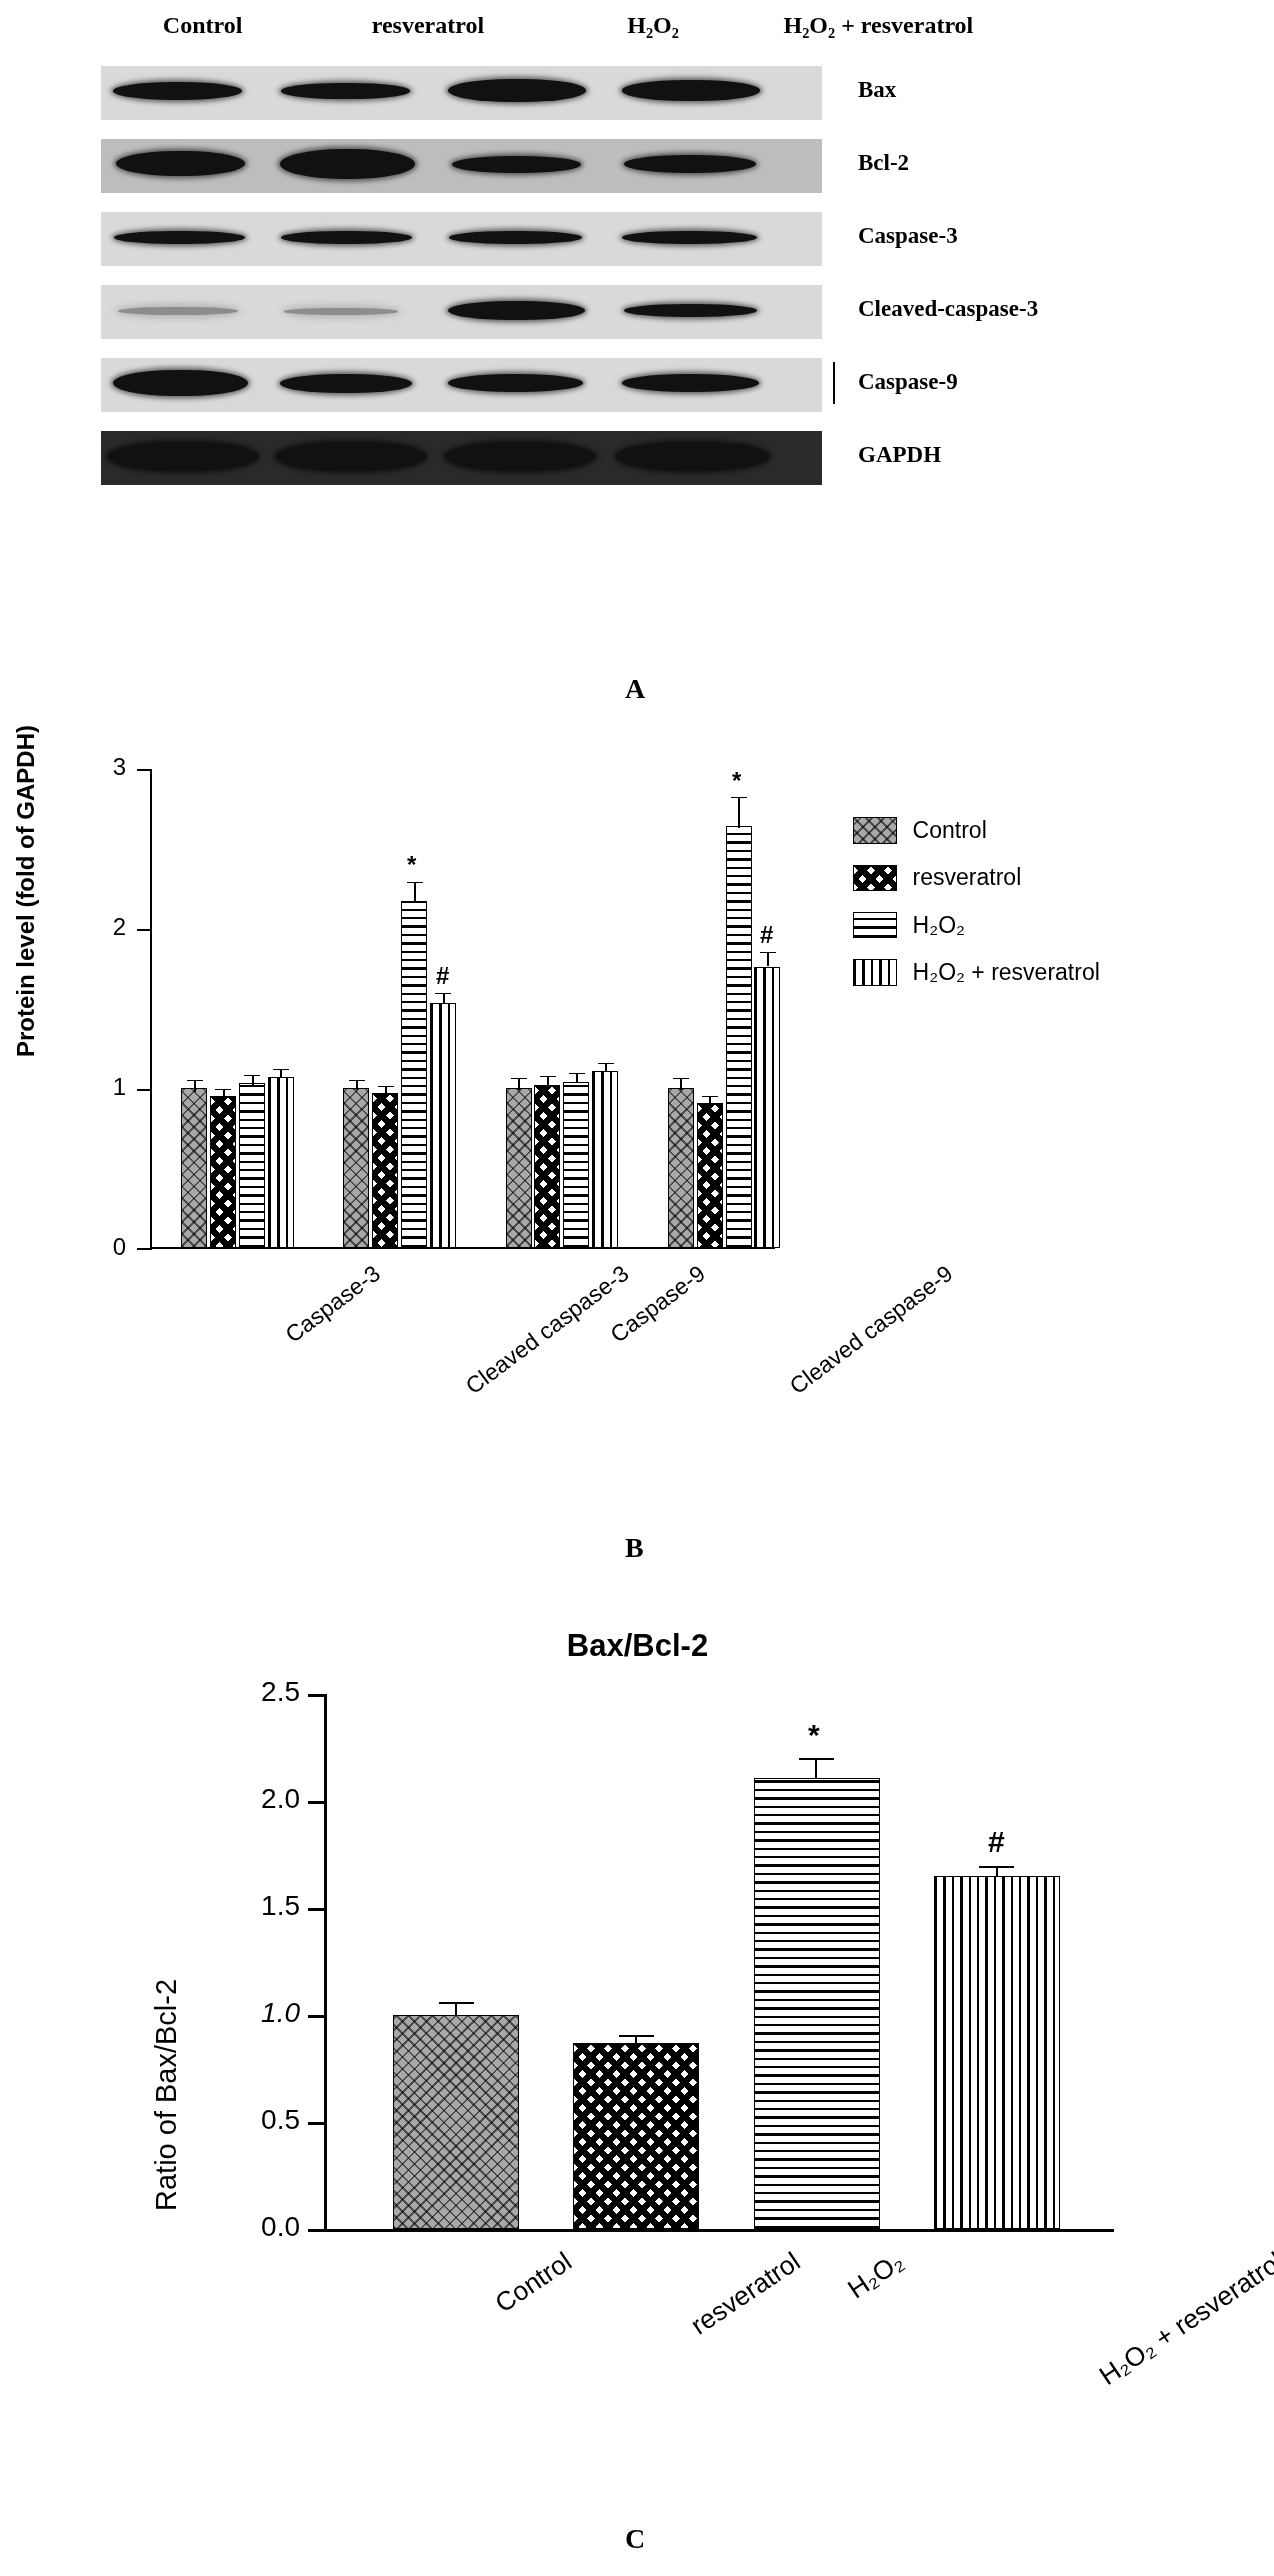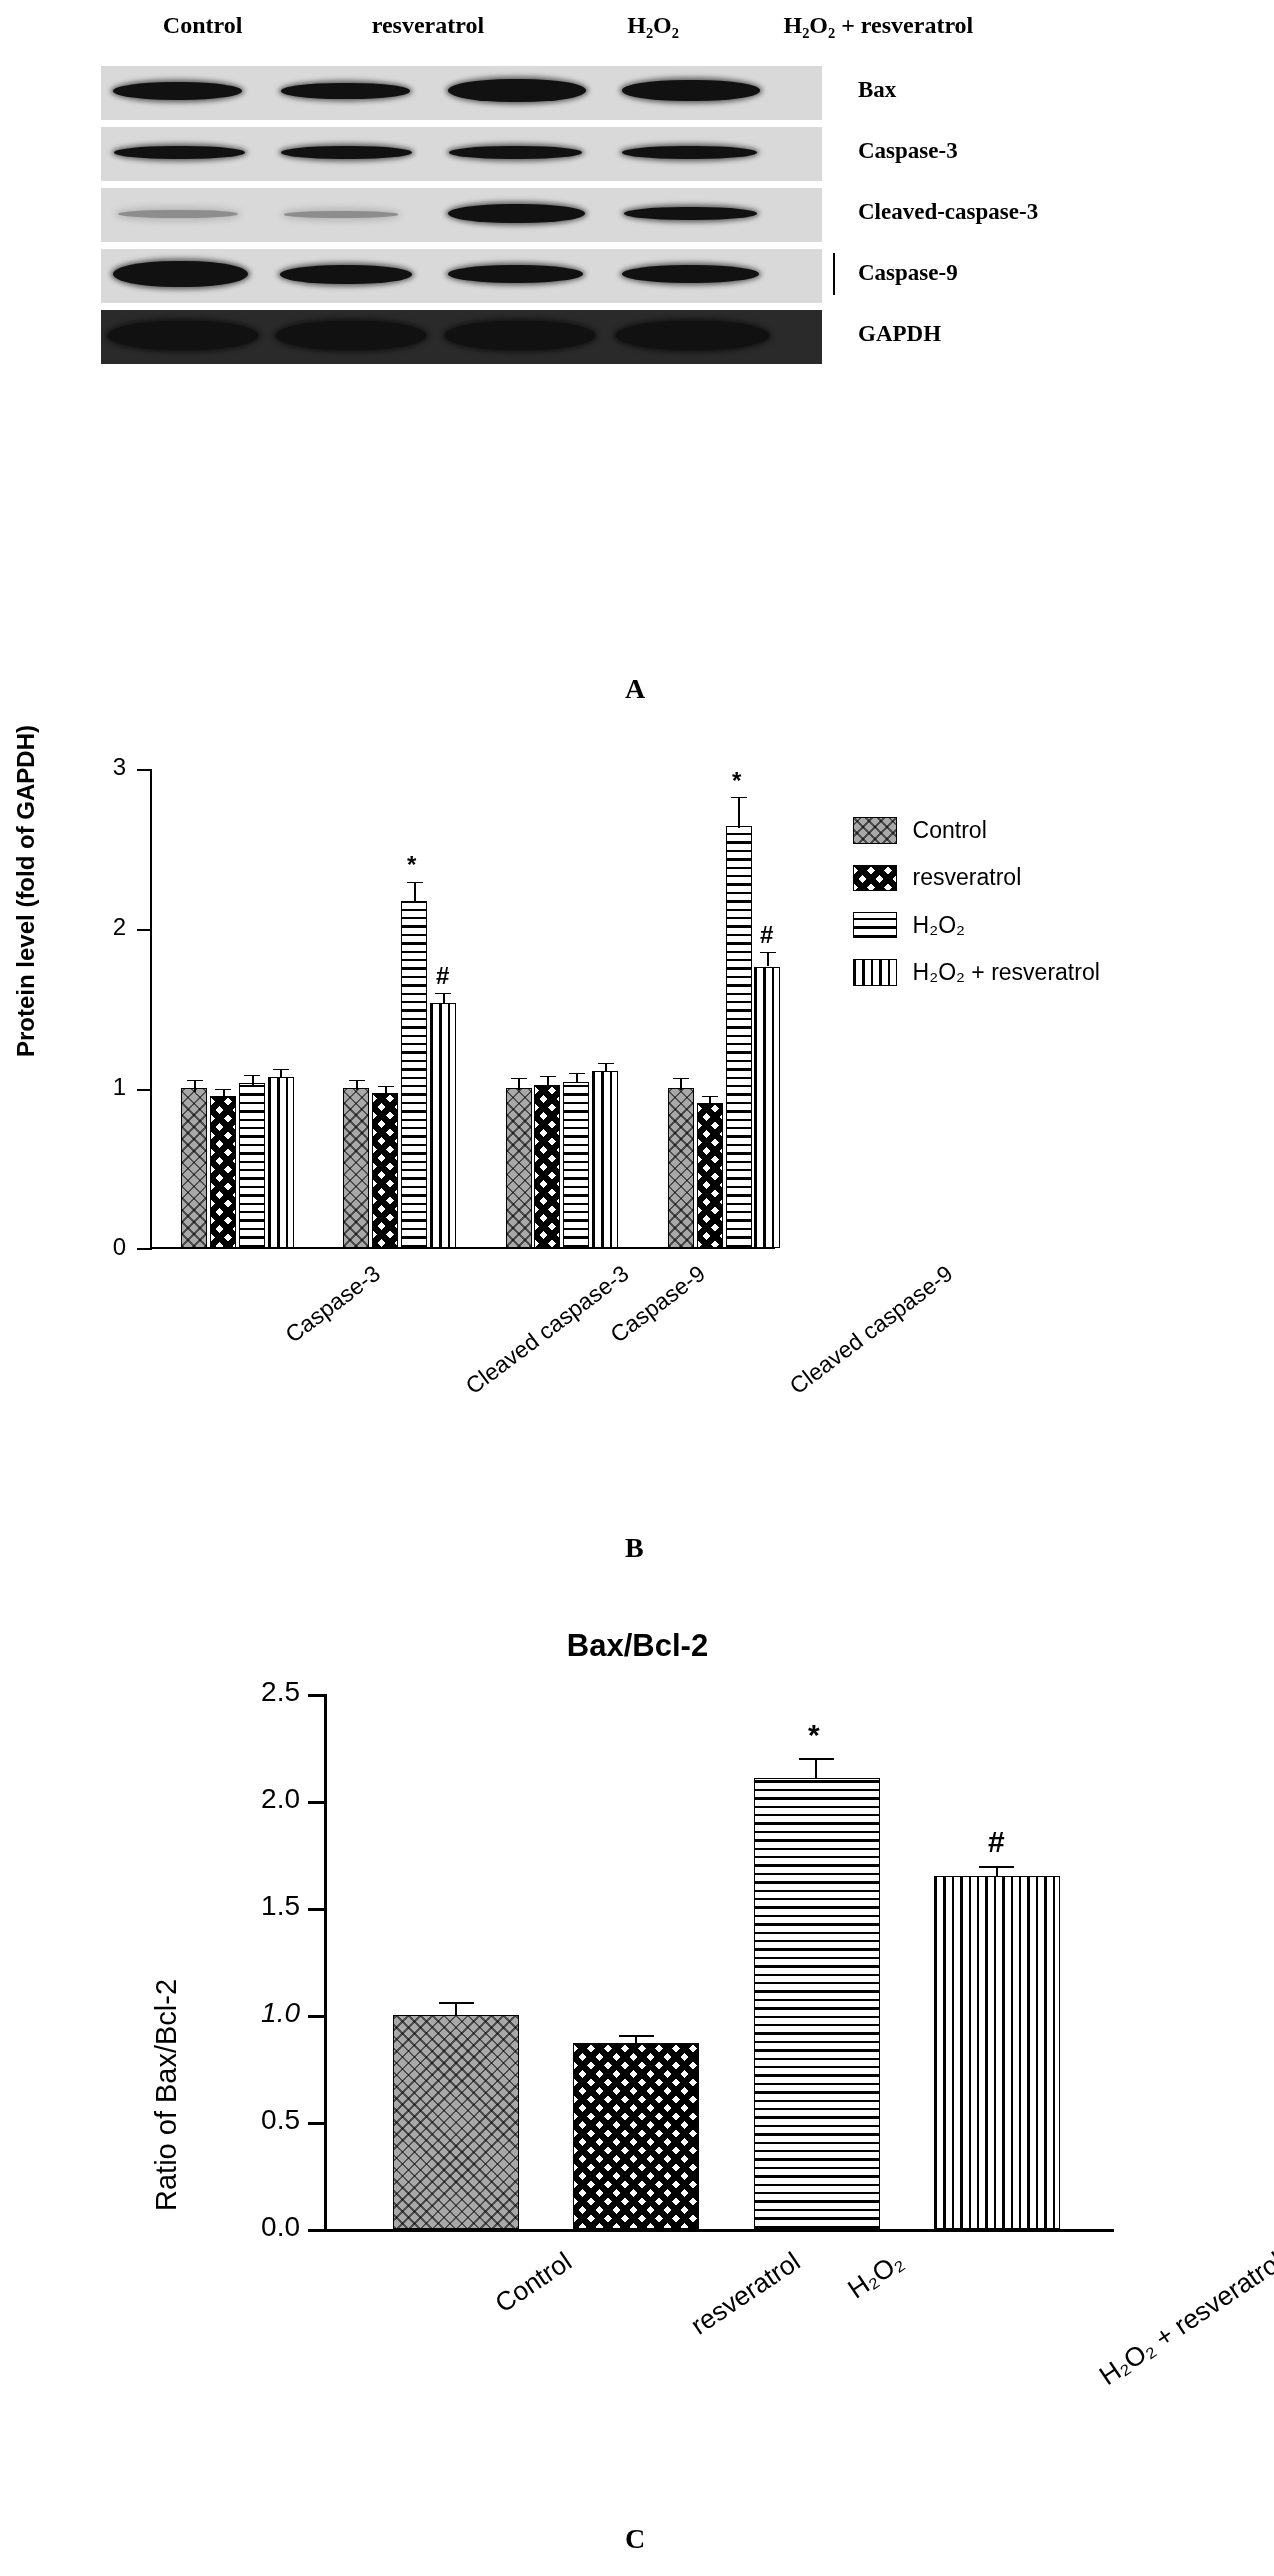--- a/index.html
+++ b/index.html
@@ -41,21 +41,21 @@
   }
   #blot-strips {
     position: absolute;
     left: 101px;
     top: 66px;
     width: 721px;
   }
   .blot-row {
     position: relative;
     height: 54px;
-    margin-bottom: 7px;
+    margin-bottom: 19px;
   }
   .blot-strip {
     position: absolute;
     left: 0; top: 0;
     width: 721px;
     height: 54px;
     background: #d9d9d9;
     overflow: hidden;
   }
   .blot-strip.dark { background: #bdbdbd; }
@@ -254,20 +254,29 @@
     <div class="blot-row">
       <div class="blot-strip">
         <div class="band" style="left:12px; top:15.6px; width:129px; height:18px;"></div>
         <div class="band" style="left:180px; top:17px; width:129px; height:15.6px;"></div>
         <div class="band" style="left:347px; top:13.2px; width:138px; height:23px;"></div>
         <div class="band" style="left:521px; top:14.4px; width:138px; height:20.4px;"></div>
       </div>
       <div class="blot-name">Bax</div>
     </div>
 
+    <div class="blot-row">
+      <div class="blot-strip dark">
+        <div class="band" style="left:15px; top:12px; width:129px; height:25px;"></div>
+        <div class="band" style="left:179px; top:9.6px; width:135px; height:30px;"></div>
+        <div class="band" style="left:351px; top:17px; width:129px; height:17px;"></div>
+        <div class="band" style="left:523px; top:15.6px; width:132px; height:18px;"></div>
+      </div>
+      <div class="blot-name">Bcl-2</div>
+    </div>
 
     <div class="blot-row">
       <div class="blot-strip">
         <div class="band" style="left:13.2px; top:19px; width:131px; height:13.2px;"></div>
         <div class="band" style="left:180px; top:19px; width:131px; height:13.2px;"></div>
         <div class="band" style="left:348px; top:19px; width:133px; height:13.2px;"></div>
         <div class="band" style="left:521px; top:19px; width:135px; height:13.2px;"></div>
       </div>
       <div class="blot-name">Caspase-3</div>
     </div>

